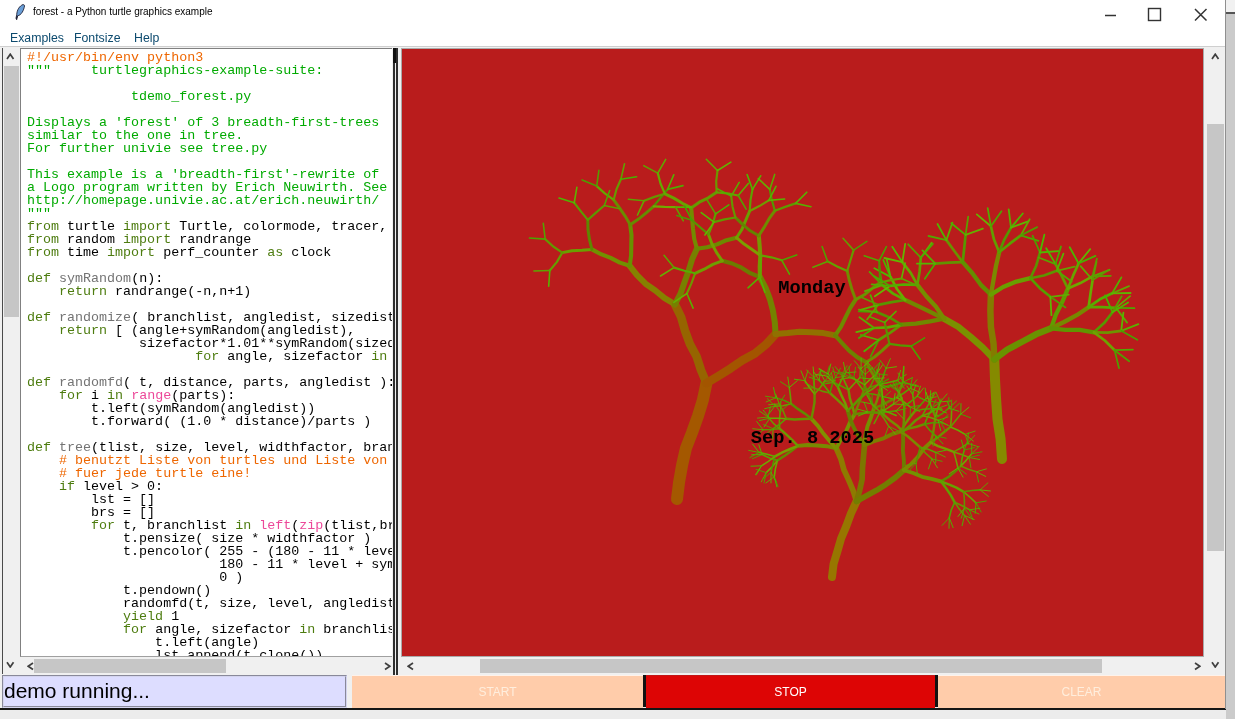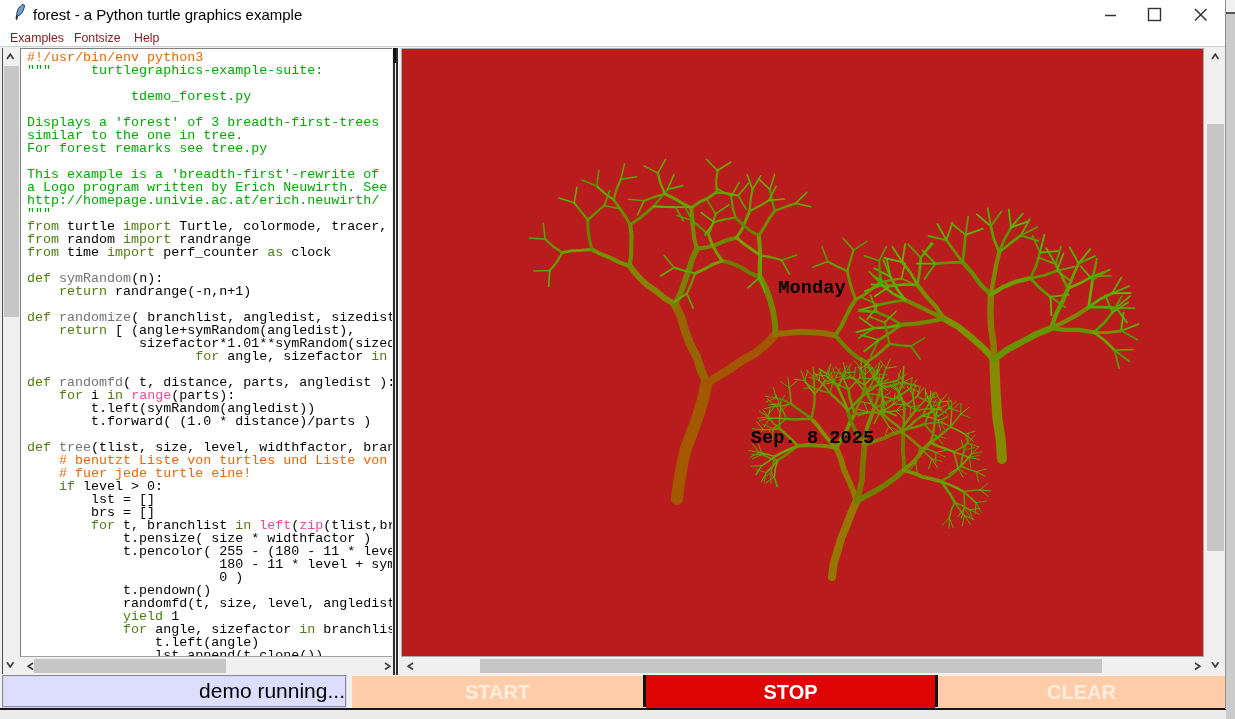--- a/index.html
+++ b/index.html
@@ -1,36 +1,36 @@
 <!DOCTYPE html>
 <html><head><meta charset="utf-8"><style>
 *{margin:0;padding:0;box-sizing:border-box}
 html,body{width:1235px;height:719px;overflow:hidden;background:#ececec;font-family:"Liberation Sans",sans-serif}
 #win{position:absolute;left:0;top:0;width:1226px;height:709px;background:#f0f0f0}
 #title{position:absolute;left:0;top:0;width:1226px;height:30px;background:#fff}
-#ttext{position:absolute;left:33px;top:6px;font-size:15px;color:#000}
+#ttext{position:absolute;left:33px;top:6px;font-size:10px;color:#000}
 #menu{position:absolute;left:0;top:30px;width:1226px;height:17px;background:#fff;border-bottom:1px solid #cfcfcf}
-.mi{position:absolute;top:1px;font-size:12.3px;color:#7f1d1d}
+.mi{position:absolute;top:1px;font-size:12.3px;color:#0c4a6e}
 
 #tw{position:absolute;left:20px;top:48px;width:372px;height:609px;background:#fff;border-left:1px solid #808080;border-top:1px solid #808080;border-bottom:1px solid #a0a0a0;overflow:hidden}
 #dbl1{position:absolute;left:393px;top:48px;width:2px;height:627px;background:#2e2e2e}
 #dbl2{position:absolute;left:396px;top:48px;width:2px;height:627px;background:#2e2e2e}
 #code{position:absolute;left:6px;top:2px;font-family:"Liberation Mono",monospace;font-size:13.35px;line-height:13px;white-space:pre;color:#000}
 i{font-style:normal}.k{color:#4d7c0f}.c{color:#ee6600}.s{color:#00aa00}.d{color:#737373}.b{color:#ec4899}
 
 #cv{position:absolute;left:401px;top:48px;width:803px;height:609px;background:#b91c1c;border:1px solid #aaaaaa;overflow:hidden}
 
 .sbtrack{position:absolute;background:#f0f0f0}
 .sbthumb{position:absolute;background:#c6c6c6}
 .ar{position:absolute}
 
 #bot{position:absolute;left:0px;top:674px;width:1226px;height:34px}
 .sep{position:absolute;top:1px;width:3px;height:32px;background:#111}
-#lbl{position:absolute;left:2px;top:1px;width:345px;height:33px;background:#ddddff;border:2px groove #d4d4ee;color:#000;font-size:21px;text-align:right;line-height:28px}
-.btn{position:absolute;top:1px;height:33px;font-weight:bold;font-size:20px;text-align:center;line-height:33px;border-top:1px solid rgba(255,255,255,.75)}
+#lbl{position:absolute;left:2px;top:1px;width:345px;height:33px;background:#ddddff;border:2px groove #d4d4ee;color:#000;font-size:21px;text-align:left;line-height:28px}
+.btn{position:absolute;top:1px;height:33px;font-weight:normal;font-size:12px;text-align:center;line-height:33px;border-top:1px solid rgba(255,255,255,.75)}
 #bstart{left:352px;width:291px;background:#ffccaa;color:#ffeedd}
 #bstop{left:646px;width:289px;background:#dd0505;color:#ffffff;border-top:1px solid #c21616}
 #bclear{left:938px;width:287px;background:#ffccaa;color:#ffeedd}
 #botline{position:absolute;left:0;top:708px;width:1226px;height:2px;background:#151515}
 #rstrip{position:absolute;left:1226px;top:0;width:9px;height:719px;background:#cbcbcb}
 #rstriptop{position:absolute;left:1226px;top:0;width:9px;height:14px;background:#f1f1f1;border-bottom:2px solid #555}
 #botout{position:absolute;left:0;top:710px;width:1226px;height:9px;background:#ececec}
 </style></head><body>
 <div id="win">
   <div id="title">
@@ -56,21 +56,21 @@
     <div style="position:absolute;left:393px;top:48px;width:5px;height:15px;background:#111"></div>
     <div id="dbl2"></div>
     <div id="tw">
       <div id="code"><i class="c">#!/usr/bin/env python3</i>
 <i class="s">"""     turtlegraphics-example-suite:</i>
 <i class="s"></i>
 <i class="s">             tdemo_forest.py</i>
 <i class="s"></i>
 <i class="s">Displays a 'forest' of 3 breadth-first-trees</i>
 <i class="s">similar to the one in tree.</i>
-<i class="s">For forest remarks see tree.py</i>
+<i class="s">For further univie see tree.py</i>
 <i class="s"></i>
 <i class="s">This example is a 'breadth-first'-rewrite of</i>
 <i class="s">a Logo program written by Erich Neuwirth. See</i>
 <i class="s">http://homepage.univie.ac.at/erich.neuwirth/</i>
 <i class="s">"""</i>
 <i class="k">from</i> turtle <i class="k">import</i> Turtle, colormode, tracer, mainloop
 <i class="k">from</i> random <i class="k">import</i> randrange
 <i class="k">from</i> time <i class="k">import</i> perf_counter <i class="k">as</i> clock
 
 <i class="k">def</i> <i class="d">symRandom</i>(n):

